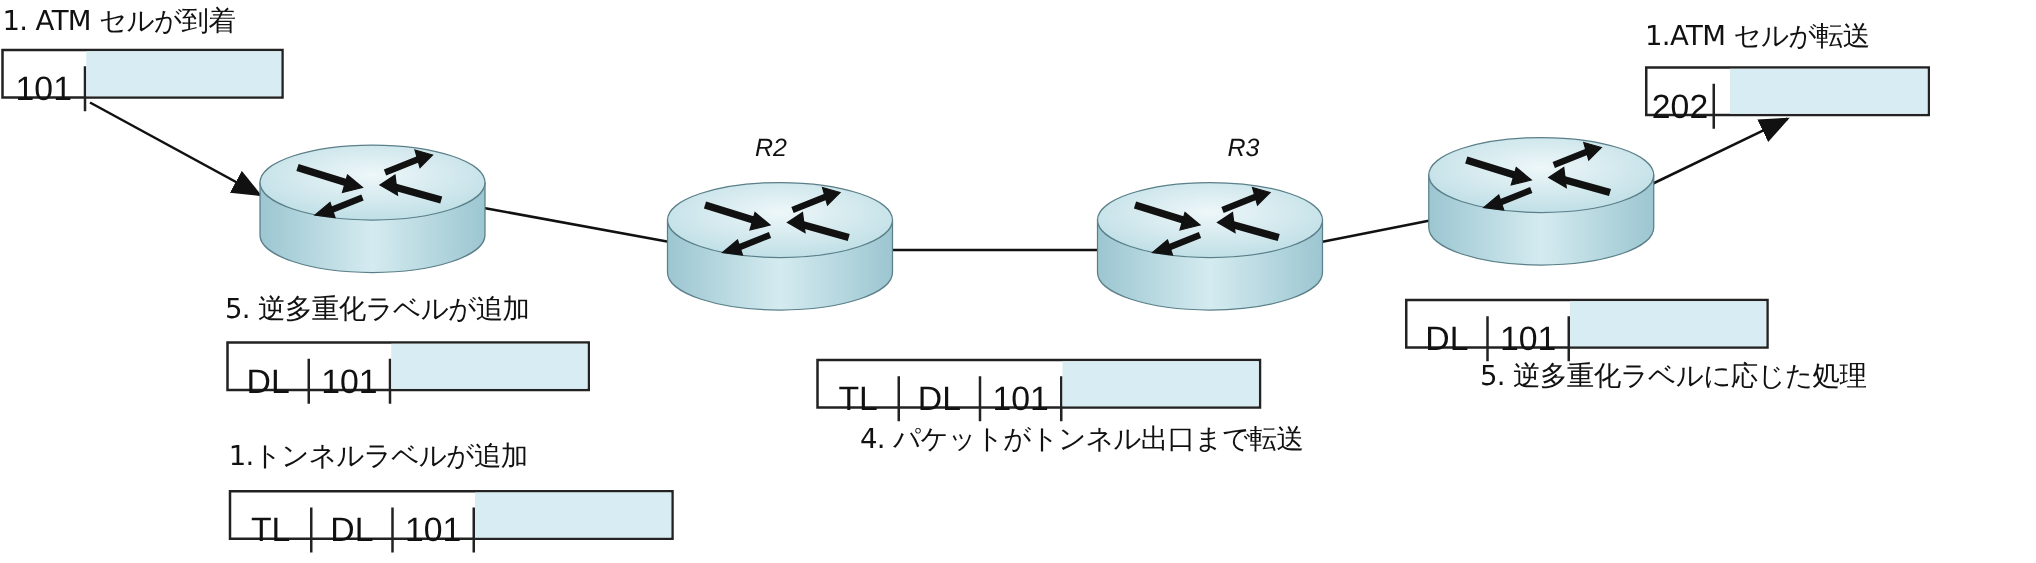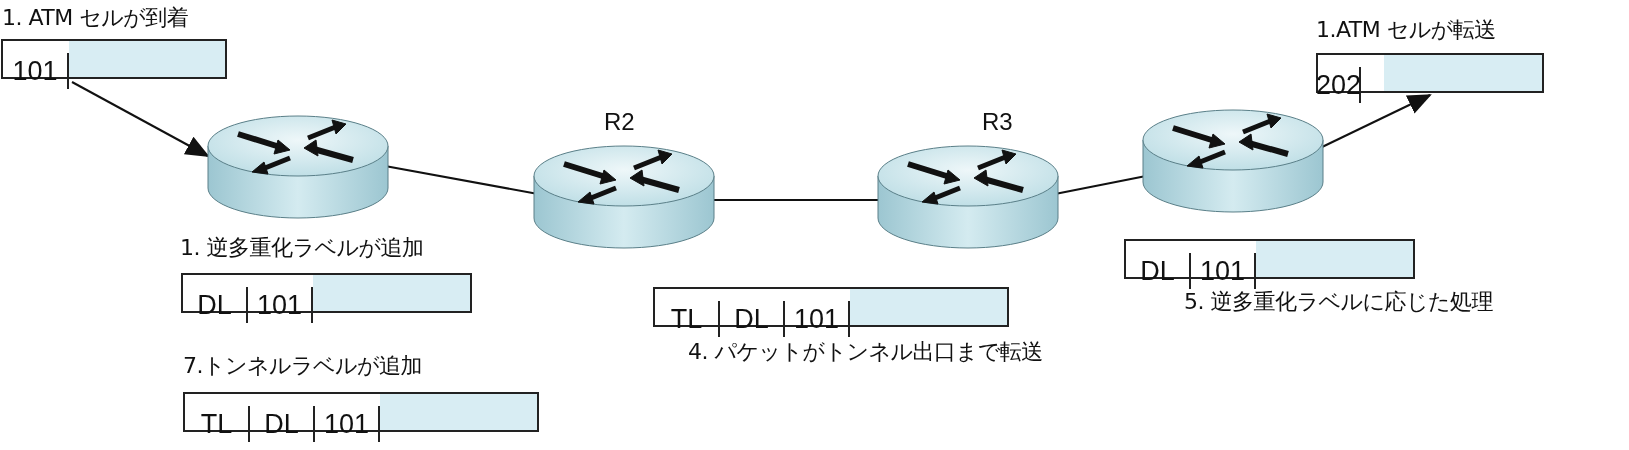--- a/index.html
+++ b/index.html
@@ -3,21 +3,21 @@
   <meta charset="utf-8">
   <style>
     html, body { margin:0; padding:0; background:#ffffff; }
     body { width:1629px; height:450px; position:relative; overflow:hidden;
            font-family: "DejaVu Sans", "Liberation Sans", sans-serif; color:#111; }
     .lbl { position:absolute; font-size:22px; line-height:32px; white-space:nowrap; letter-spacing:-0.5px; }
     .cell { position:absolute; top:12px; height:100%; box-sizing:border-box; border-right:2px solid #222;
             display:flex; align-items:center; justify-content:center; font-size:27px; font-family:"Liberation Sans", sans-serif; }
     .pkt { position:absolute; height:40px; border:2px solid #222; box-sizing:border-box; background:#fff; }
     .payload { position:absolute; top:0; bottom:0; right:0; background:#d8edf3; }
-    .rname { position:absolute; font-size:24px; font-family:"Liberation Sans", sans-serif; }
+    .rname { position:absolute; font-size:20px; font-family:"Liberation Sans", sans-serif;font-style:italic; }
     svg.links { position:absolute; left:0; top:0; }
   </style>
 </head>
 <body>
 
 <svg class="links" width="1629" height="450">
   <defs>
     <marker id="arr" markerWidth="12" markerHeight="10" refX="11" refY="5" orient="auto">
       <path d="M0,0 L12,5 L0,10 Z" fill="#111"></path>
     </marker>
@@ -53,22 +53,22 @@
   <use href="#router" x="298" y="146"></use>
   <use href="#router" x="624" y="176"></use>
   <use href="#router" x="968" y="176"></use>
   <use href="#router" x="1233" y="140"></use>
 </svg>
 
 <div class="rname" style="left:604px;top:108px">R2</div>
 <div class="rname" style="left:982px;top:108px">R3</div>
 
 <div class="lbl" style="left:2px;top:2px">1. ATM セルが到着</div>
-<div class="lbl" style="left:180px;top:232px">1. 逆多重化ラベルが追加</div>
-<div class="lbl" style="left:183px;top:350px">7.トンネルラベルが追加</div>
+<div class="lbl" style="left:180px;top:232px">5. 逆多重化ラベルが追加</div>
+<div class="lbl" style="left:183px;top:350px">1.トンネルラベルが追加</div>
 <div class="lbl" style="left:688px;top:336px">4. パケットがトンネル出口まで転送</div>
 <div class="lbl" style="left:1184px;top:286px">5. 逆多重化ラベルに応じた処理</div>
 <div class="lbl" style="left:1316px;top:14px">1.ATM セルが転送</div>
 
 <div class="pkt" style="left:1px;top:39px;width:226px">
   <div class="cell" style="left:0;width:66px">101</div>
   <div class="payload" style="left:66px"></div>
 </div>
 
 <div class="pkt" style="left:181px;top:273px;width:291px">
@@ -91,15 +91,15 @@
   <div class="payload" style="left:195px"></div>
 </div>
 
 <div class="pkt" style="left:1124px;top:239px;width:291px">
   <div class="cell" style="left:0;width:65px">DL</div>
   <div class="cell" style="left:65px;width:65px">101</div>
   <div class="payload" style="left:130px"></div>
 </div>
 
 <div class="pkt" style="left:1316px;top:53px;width:228px">
-  <div class="cell" style="left:0;width:43px">202</div>
+  <div class="cell" style="left:0;width:54px">202</div>
   <div class="payload" style="left:66px"></div>
 </div>
 
 </body></html>

